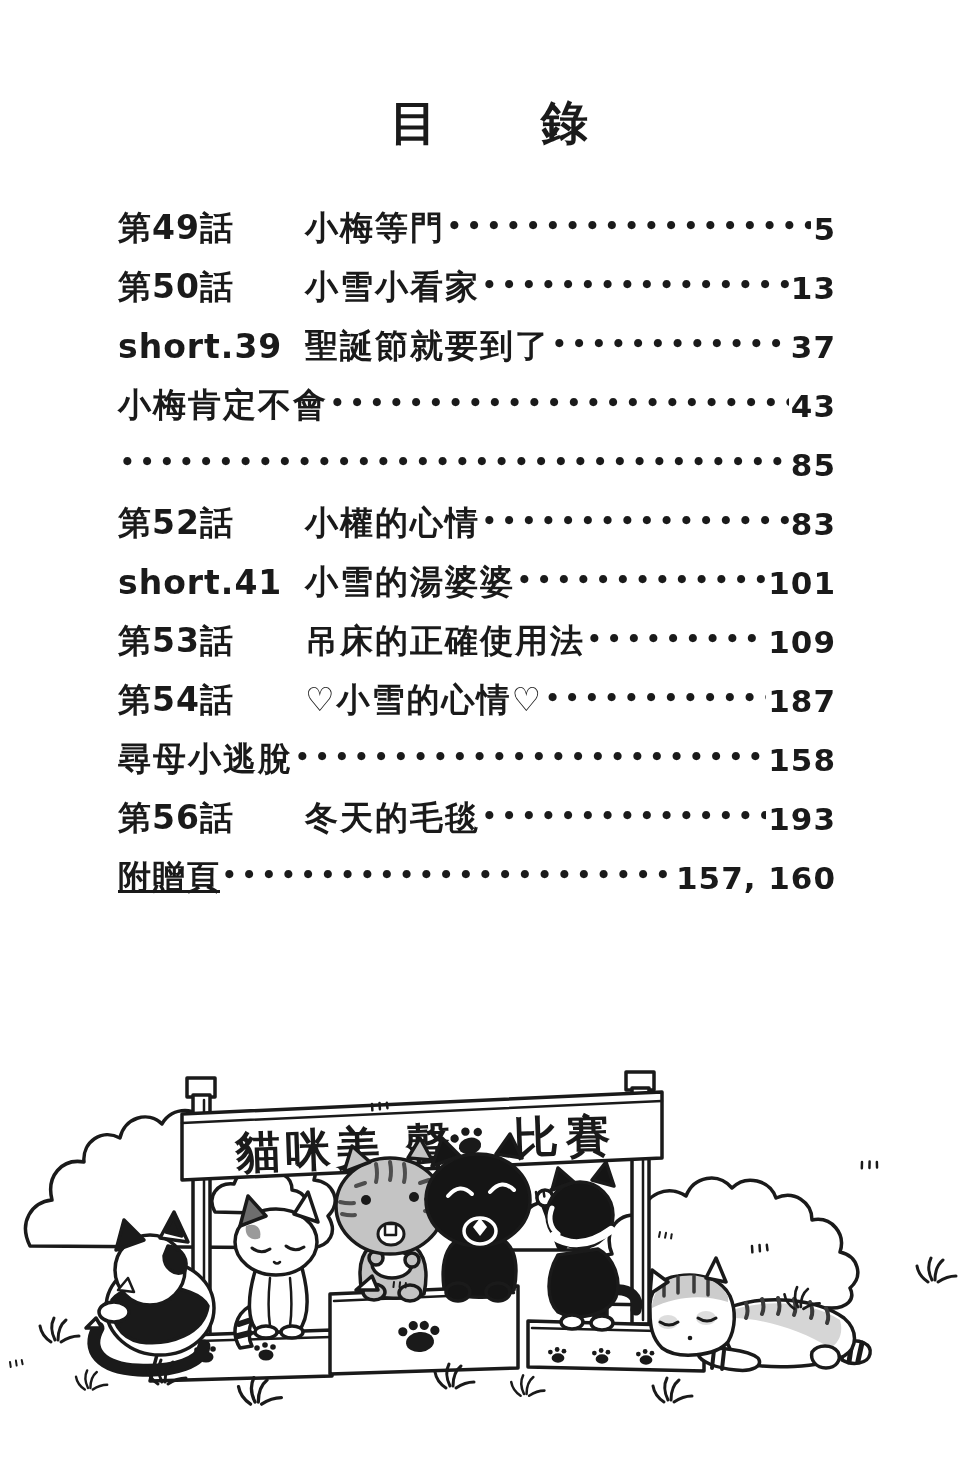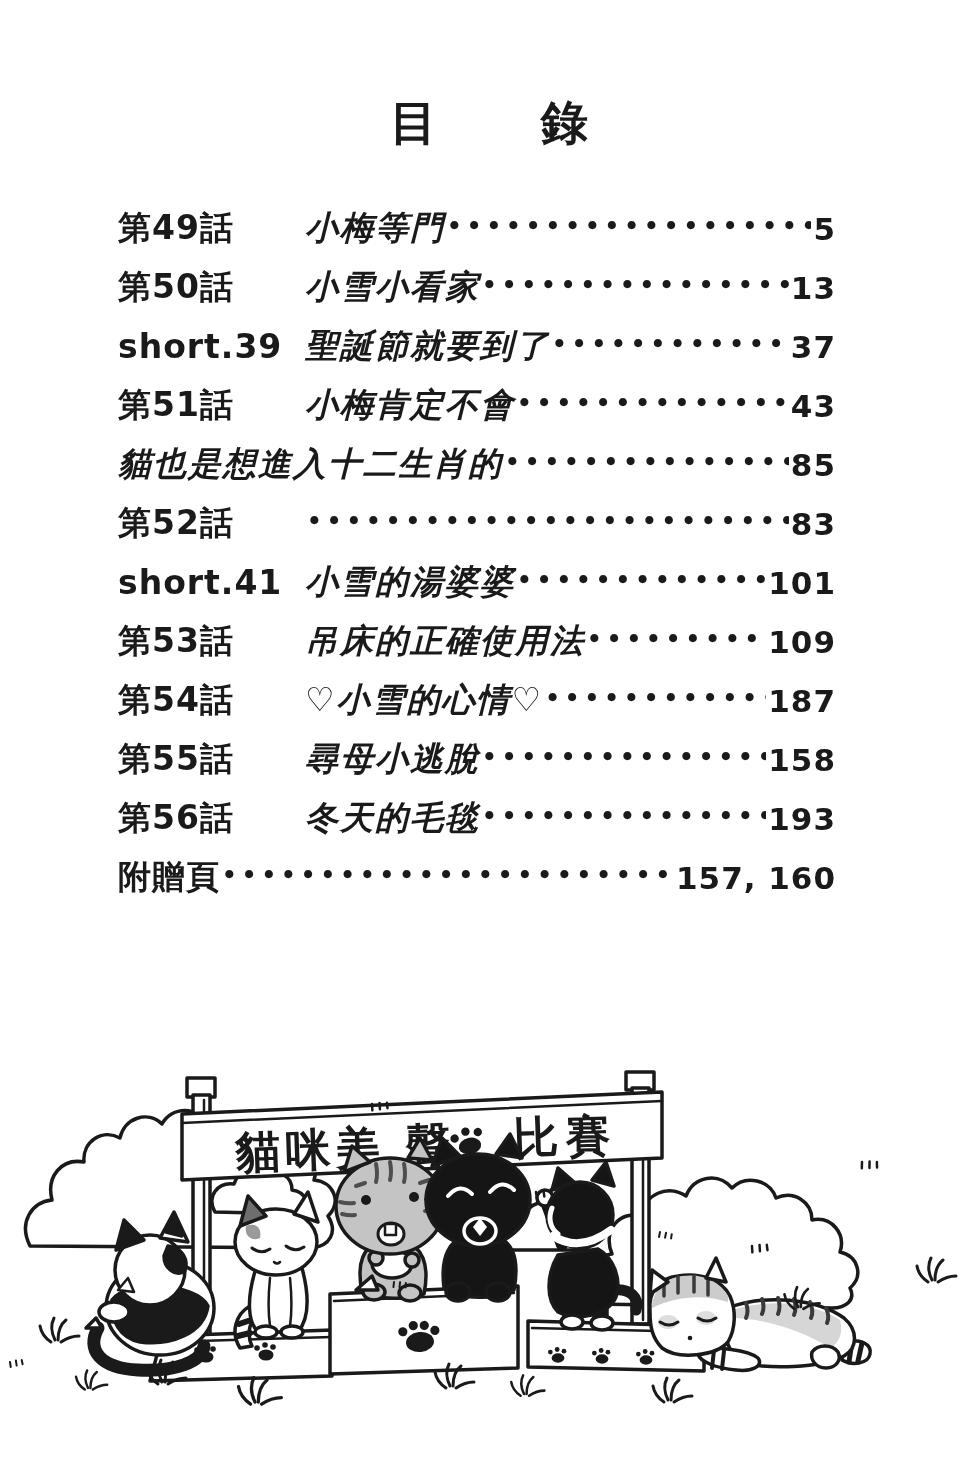--- a/index.html
+++ b/index.html
@@ -15,29 +15,29 @@
     display:flex;justify-content:center;align-items:center;gap:102px;
     margin-top:92px;
     font-size:47px;font-weight:700;letter-spacing:2px;
   }
   .toc{margin:44px 144px 0 118px;}
   .row{
     display:flex;align-items:center;height:59px;
     font-size:33px;font-weight:600;white-space:nowrap;
   }
   .label{flex:0 0 187px;letter-spacing:1px;}
-  .etitle{flex:0 0 auto;letter-spacing:2px;font-style:italic;}
+  .etitle{flex:0 0 auto;letter-spacing:2px;}
   .leader{
     flex:1 1 0;overflow:hidden;white-space:nowrap;
     font-size:23px;letter-spacing:5px;line-height:1;
     margin:0 2px;transform:translateY(-2px);
     font-weight:700;
   }
   .pagenum{flex:0 0 auto;font-size:31px;font-weight:700;letter-spacing:1px;}
-  .row.no-title .label{flex:0 0 auto;}
+  .row.no-title .label{flex:0 0 auto;text-decoration:underline;}
   .illo{position:absolute;left:0;top:1050px;width:980px;height:424px;}
   svg text{font-family:"DejaVu Sans",sans-serif;font-weight:700;fill:#1a1a1a;}
 </style>
 </head>
 <body>
 
 <div class="page-title">
   <span>目</span>
   <span>錄</span>
 </div>
@@ -55,32 +55,31 @@
       <span class="leader">••••••••••••••••••••••••••••••••••••••••••••••••••••••••••••••••••••••</span>
       <span class="pagenum">13</span>
     </div>
     <div class="row">
       <span class="label">short.39</span>
       <span class="etitle">聖誕節就要到了</span>
       <span class="leader">••••••••••••••••••••••••••••••••••••••••••••••••••••••••••••••••••••••</span>
       <span class="pagenum">37</span>
     </div>
     <div class="row">
-      <span class="label">第51話</span>
       <span class="etitle">小梅肯定不會</span>
       <span class="leader">••••••••••••••••••••••••••••••••••••••••••••••••••••••••••••••••••••••</span>
       <span class="pagenum">43</span>
     </div>
     <div class="row">
-      <span class="etitle">貓也是想進入十二生肖的</span>
       <span class="leader">••••••••••••••••••••••••••••••••••••••••••••••••••••••••••••••••••••••</span>
       <span class="pagenum">85</span>
     </div>
     <div class="row">
       <span class="label">第52話</span>
+      <span class="etitle">小權的心情</span>
       <span class="leader">••••••••••••••••••••••••••••••••••••••••••••••••••••••••••••••••••••••</span>
       <span class="pagenum">83</span>
     </div>
     <div class="row">
       <span class="label">short.41</span>
       <span class="etitle">小雪的湯婆婆</span>
       <span class="leader">••••••••••••••••••••••••••••••••••••••••••••••••••••••••••••••••••••••</span>
       <span class="pagenum">101</span>
     </div>
     <div class="row">
@@ -89,21 +88,20 @@
       <span class="leader">••••••••••••••••••••••••••••••••••••••••••••••••••••••••••••••••••••••</span>
       <span class="pagenum">109</span>
     </div>
     <div class="row">
       <span class="label">第54話</span>
       <span class="etitle">♡小雪的心情♡</span>
       <span class="leader">••••••••••••••••••••••••••••••••••••••••••••••••••••••••••••••••••••••</span>
       <span class="pagenum">187</span>
     </div>
     <div class="row">
-      <span class="label">第55話</span>
       <span class="etitle">尋母小逃脫</span>
       <span class="leader">••••••••••••••••••••••••••••••••••••••••••••••••••••••••••••••••••••••</span>
       <span class="pagenum">158</span>
     </div>
     <div class="row">
       <span class="label">第56話</span>
       <span class="etitle">冬天的毛毯</span>
       <span class="leader">••••••••••••••••••••••••••••••••••••••••••••••••••••••••••••••••••••••</span>
       <span class="pagenum">193</span>
     </div>

